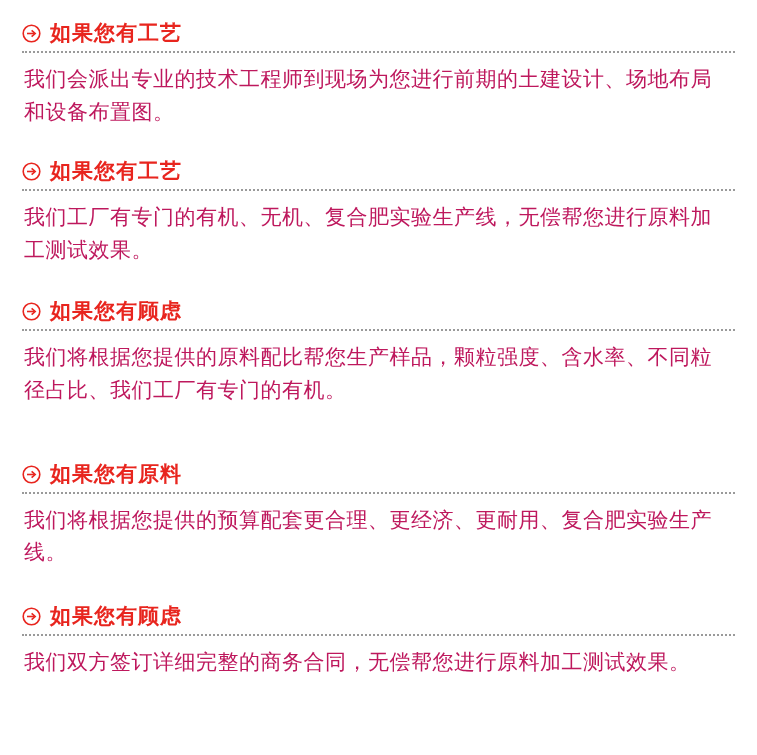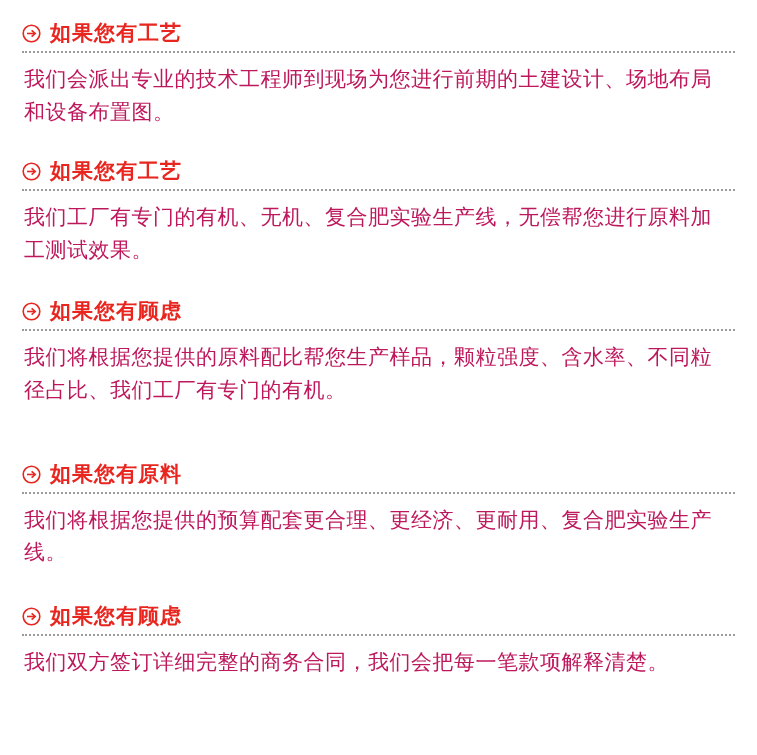--- a/index.html
+++ b/index.html
@@ -141,16 +141,16 @@
       <span class="arrow-icon">
         <svg width="19" height="19" viewBox="0 0 19 19" xmlns="http://www.w3.org/2000/svg">
           <circle cx="9.5" cy="9.5" r="8.3" fill="none" stroke="#e8251e" stroke-width="1.6"></circle>
           <path d="M5 9.5 H12.4" fill="none" stroke="#e8251e" stroke-width="1.6"></path>
           <path d="M9.6 6.3 L13.2 9.5 L9.6 12.7" fill="none" stroke="#e8251e" stroke-width="1.6"></path>
         </svg>
       </span>
       <span class="section-title">如果您有顾虑</span>
     </div>
     <hr class="divider">
-    <div class="section-body">我们双方签订详细完整的商务合同，我们会把每一笔款项解释清楚。</div>
+    <div class="section-body">我们双方签订详细完整的商务合同，无偿帮您进行原料加工测试效果。</div>
   </div>
 
 </div>
 
 </body></html>

